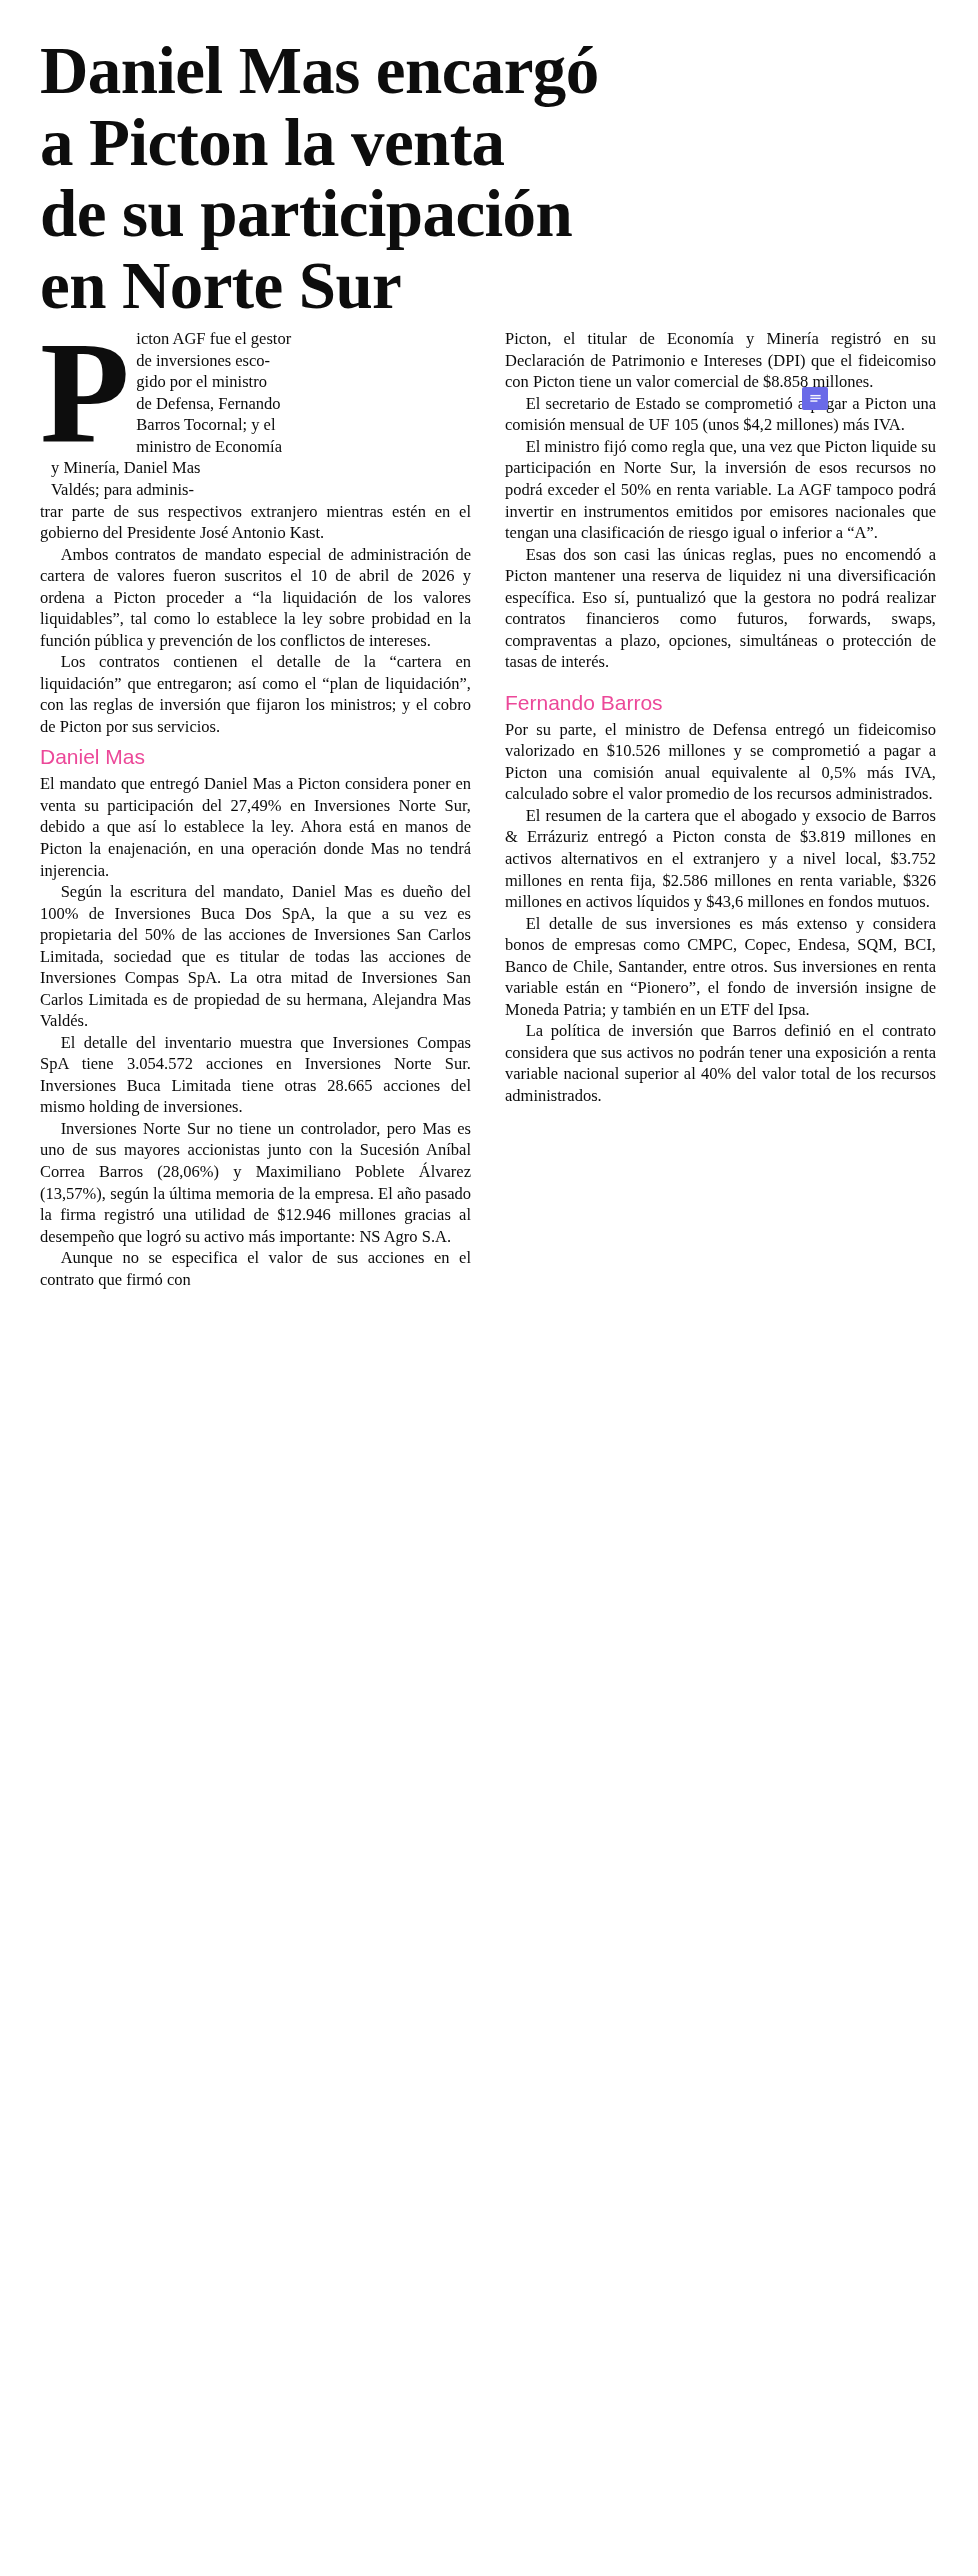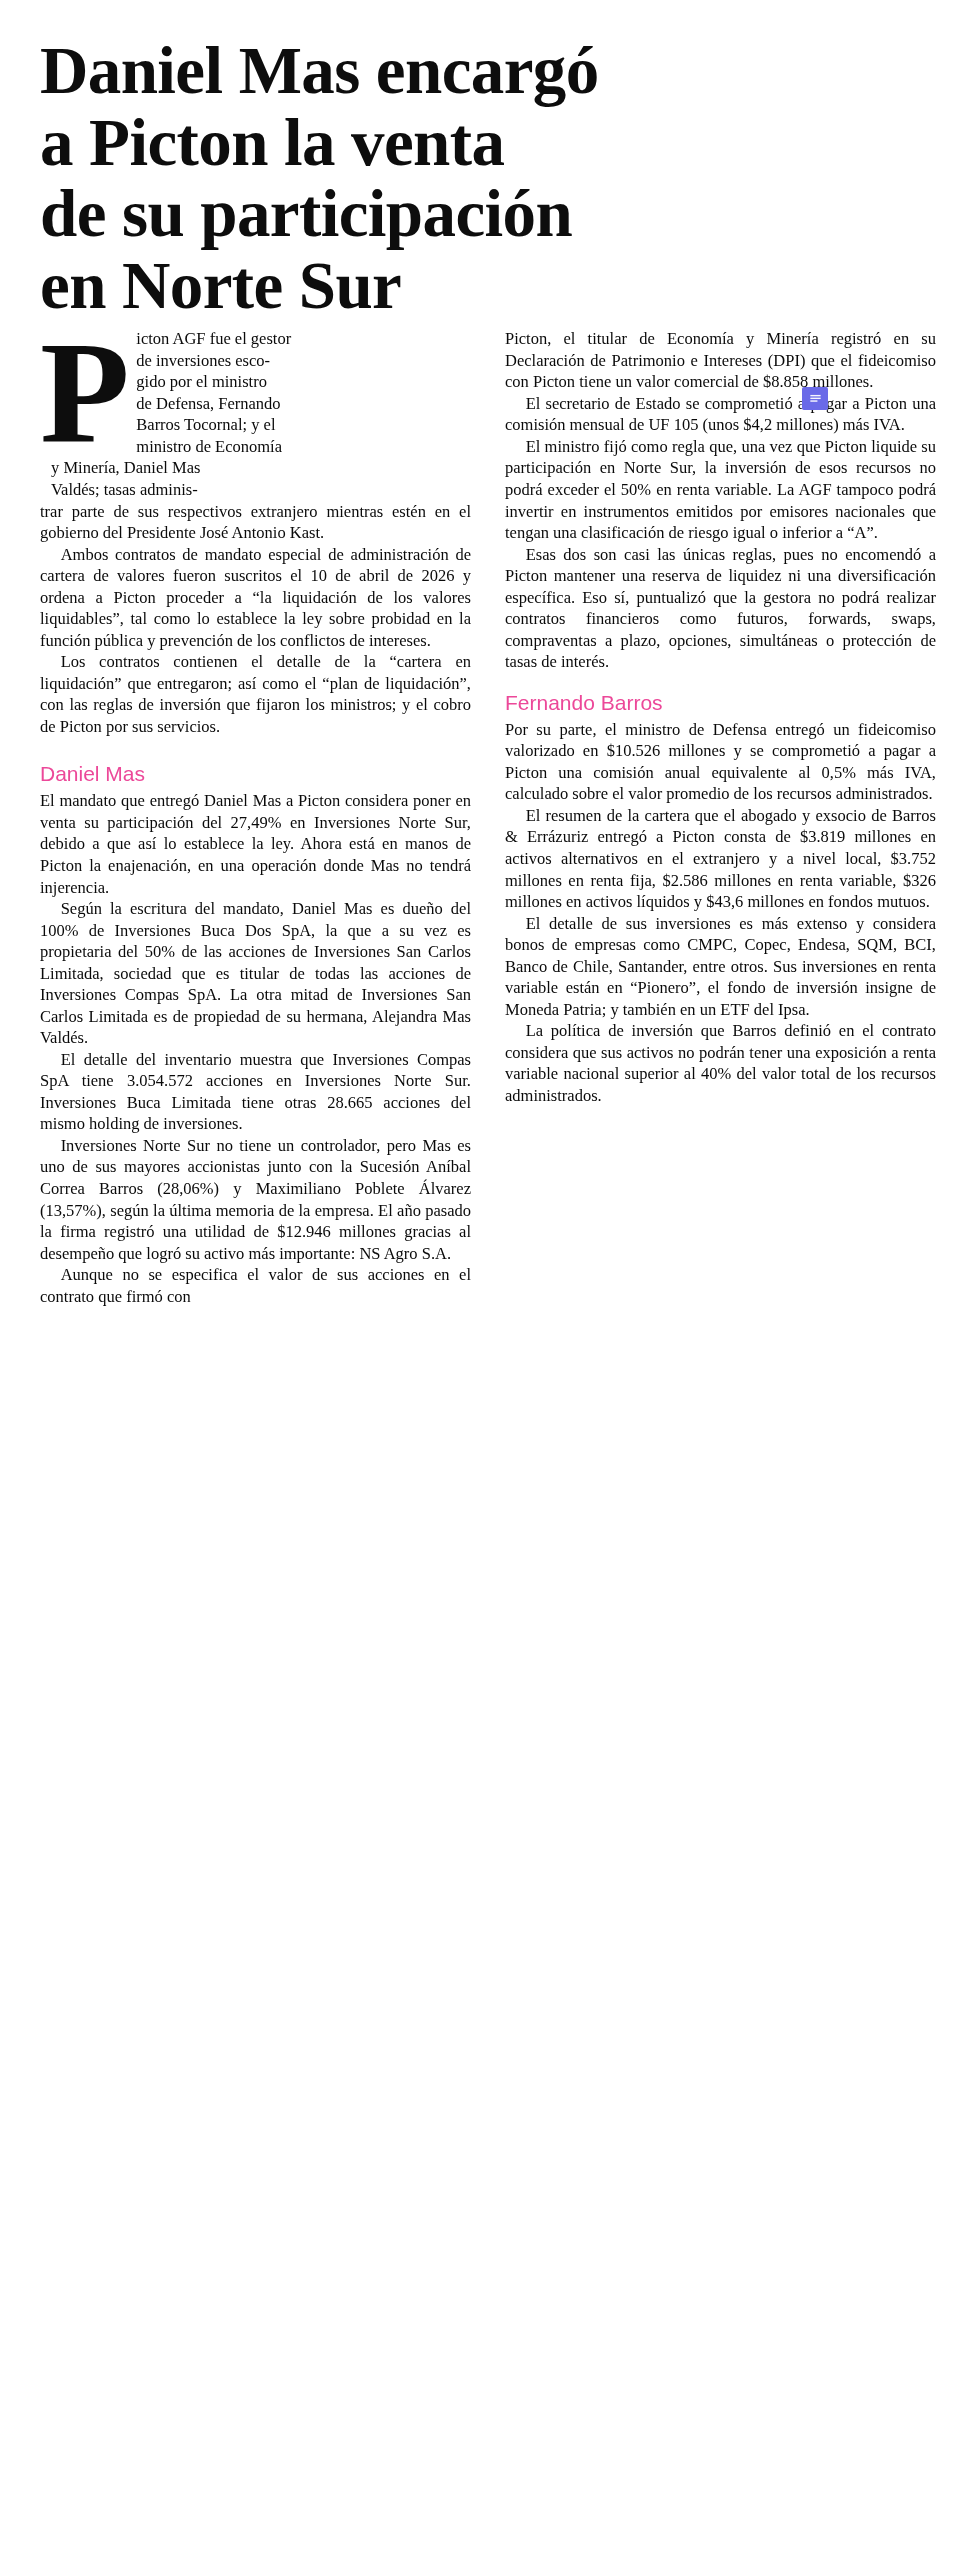--- a/index.html
+++ b/index.html
@@ -109,21 +109,21 @@
   }
 
   .subhead {
     font-family: "Liberation Sans", sans-serif;
     font-weight: 400;
     font-size: 21px;
     line-height: 1.2;
     margin: 17px 0 3.9px 0;
     color: #ec4899;
   }
-  .subhead.first { margin-top: 24px; }
+  .subhead.first { margin-top: 7px; }
 
   .endmark {
     display: inline-block;
     width: 11px;
     height: 11px;
     border-radius: 50%;
     background: #111;
     position: relative;
     vertical-align: -1.3px;
     margin-left: 3.9px;
@@ -165,21 +165,21 @@
       <p class="dropcap-p">
         <span class="dropcap">P</span>
         <span class="dc-lines">
           <span class="dl">icton AGF fue el gestor</span>
           <span class="dl">de inversiones esco-</span>
           <span class="dl">gido por el ministro</span>
           <span class="dl">de Defensa, Fernando</span>
           <span class="dl">Barros Tocornal; y el</span>
           <span class="dl">ministro de Economía</span>
           <span class="dl">y Minería, Daniel Mas</span>
-          <span class="dl">Valdés; tasas adminis-</span>
+          <span class="dl">Valdés; para adminis-</span>
         </span>
         <span>trar parte de sus respectivos extranjero mientras estén en el gobierno del Presidente José Antonio Kast.</span>
       </p>
 
       <p>Ambos contratos de mandato especial de administración de cartera de valores fueron suscritos el 10 de abril de 2026 y ordena a Picton proceder a “la liquidación de los valores liquidables”, tal como lo establece la ley sobre probidad en la función pública y prevención de los conflictos de intereses.</p>
       <p>Los contratos contienen el detalle de la “cartera en liquidación” que entregaron; así como el “plan de liquidación”, con las reglas de inversión que fijaron los ministros; y el cobro de Picton por sus servicios.</p>
 
       <h2 class="subhead first">Daniel Mas</h2>
 
       <p style="text-indent:0">El mandato que entregó Daniel Mas a Picton considera poner en venta su participación del 27,49% en Inversiones Norte Sur, debido a que así lo establece la ley. Ahora está en manos de Picton la enajenación, en una operación donde Mas no tendrá injerencia.</p>

